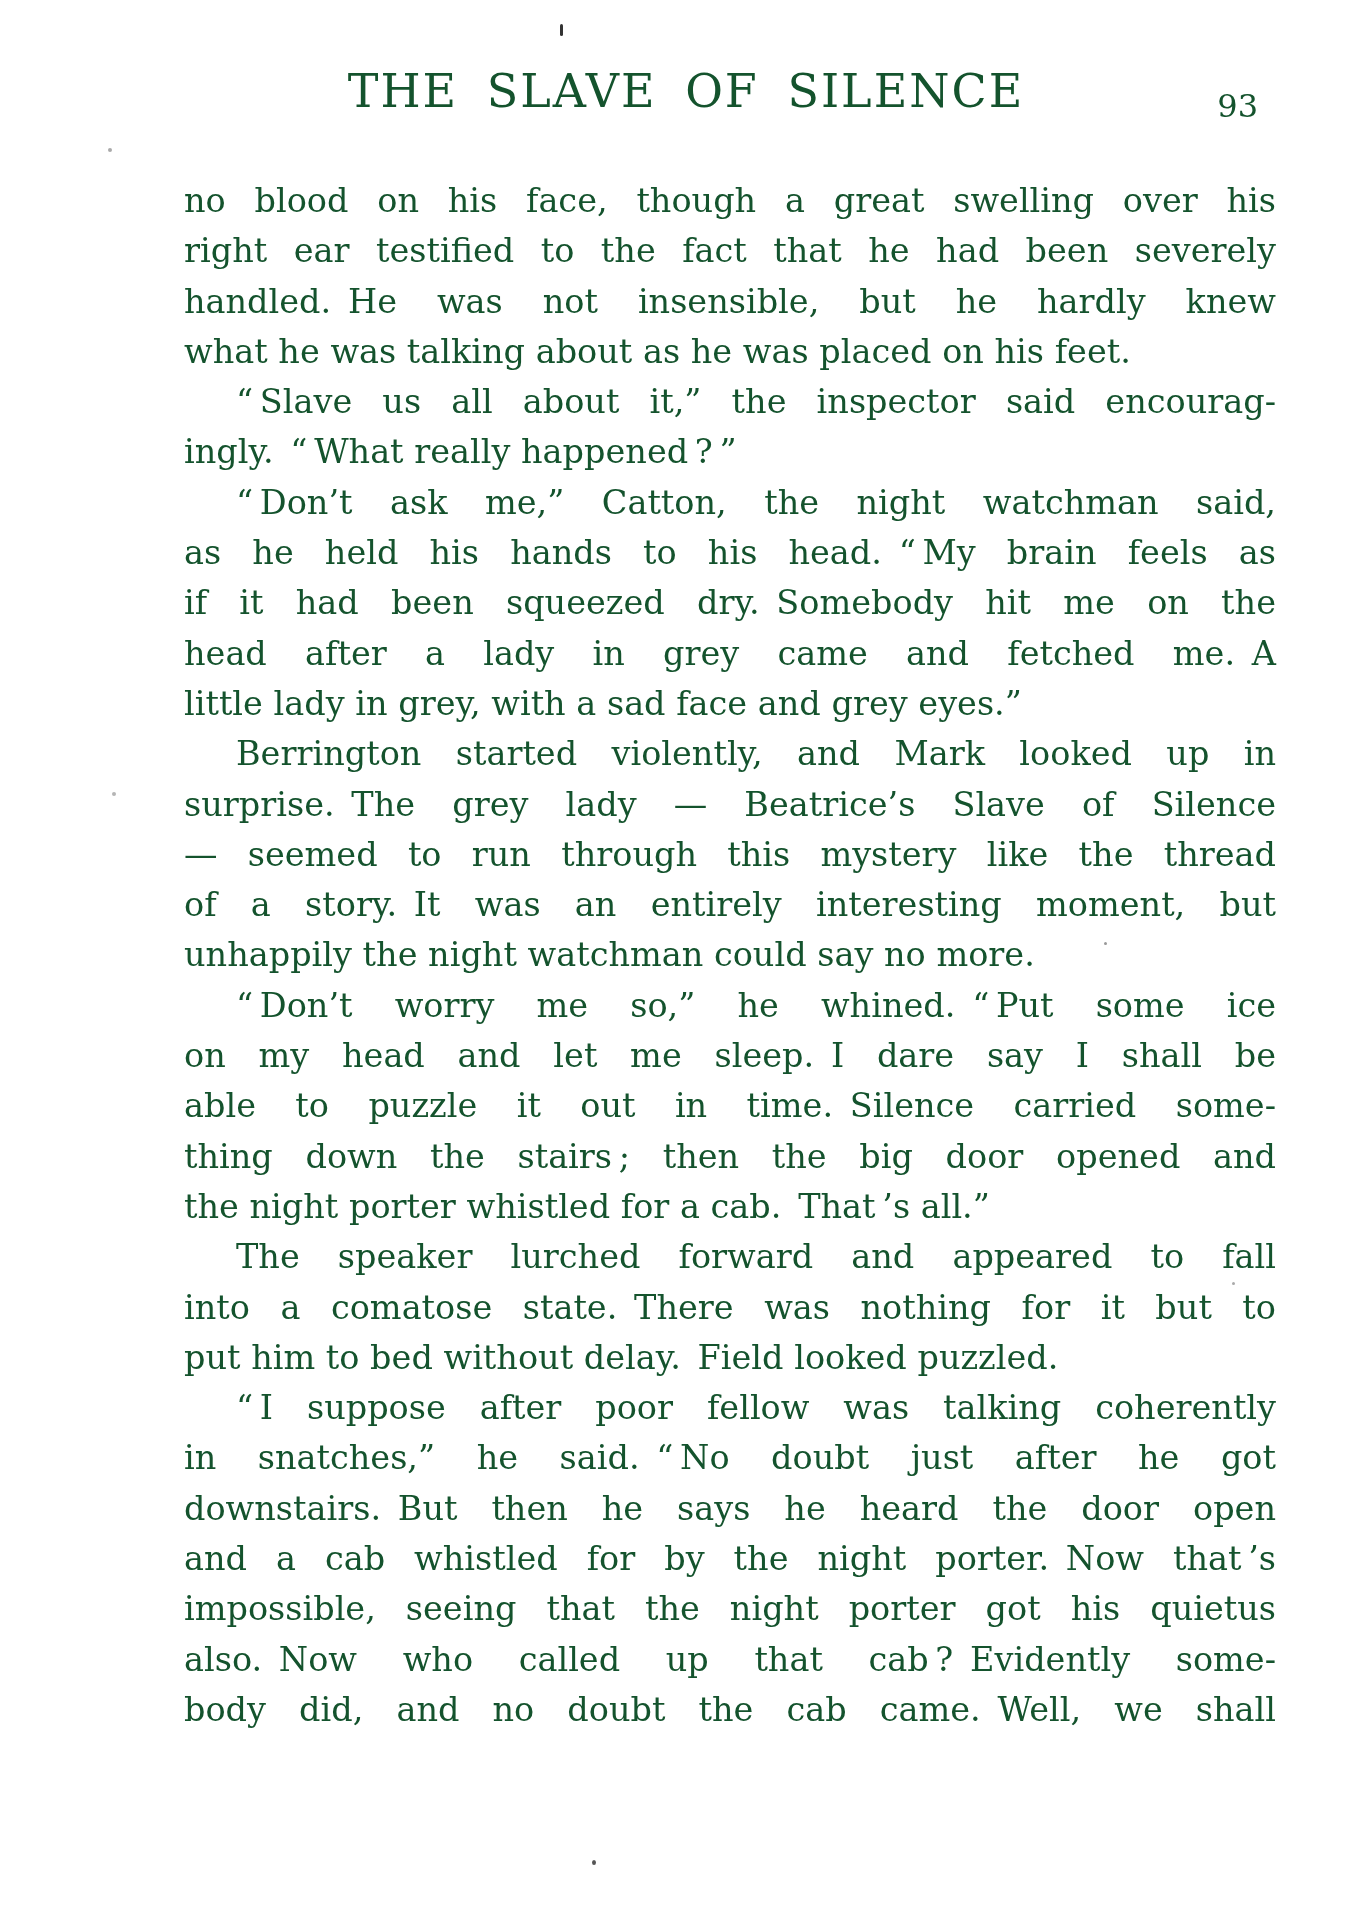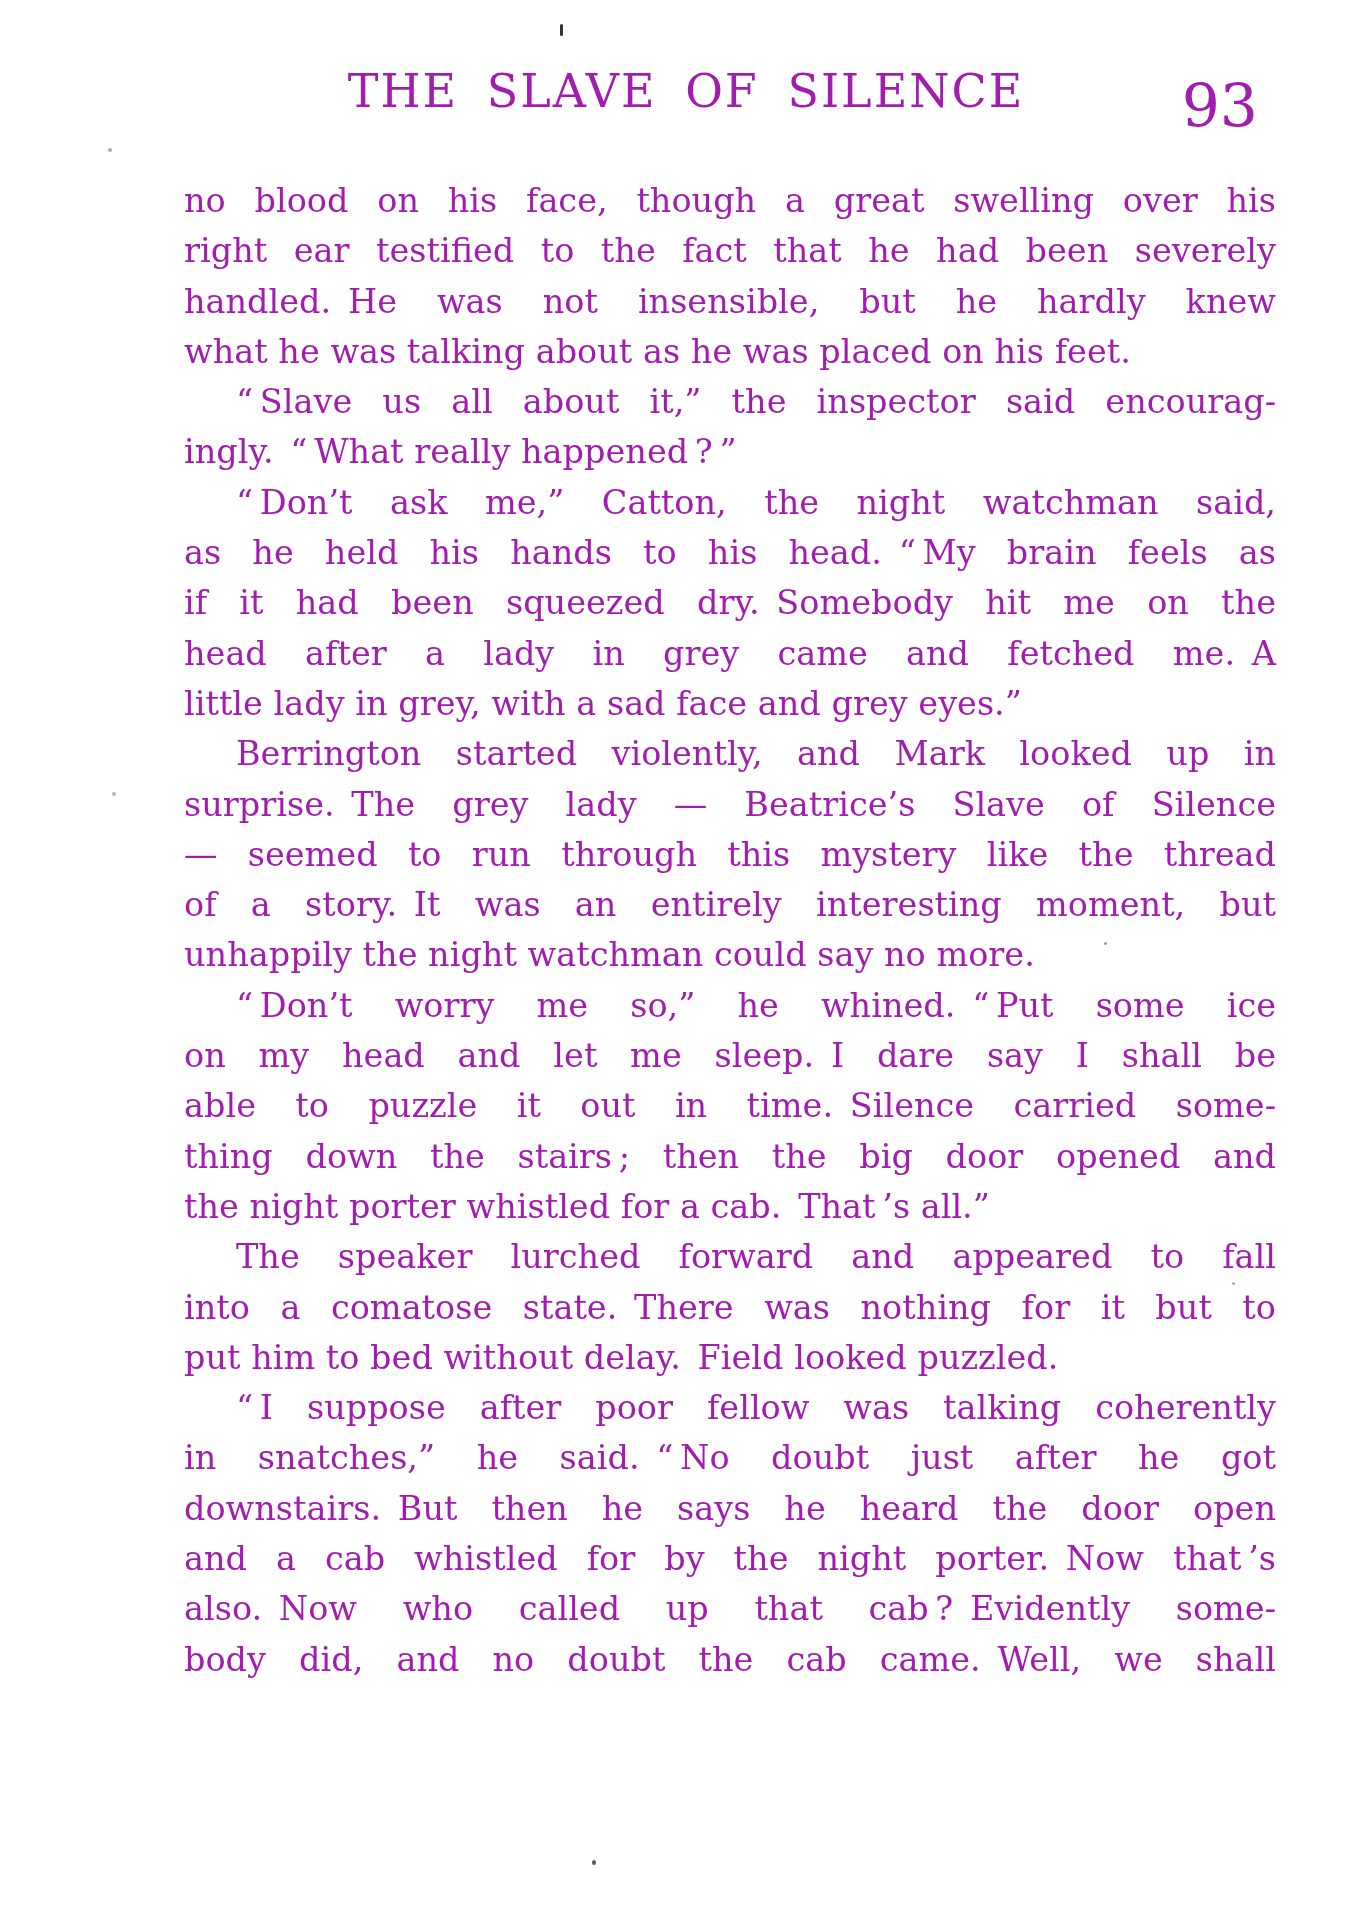--- a/index.html
+++ b/index.html
@@ -5,21 +5,21 @@
   html, body { margin: 0; padding: 0; }
   body { background: #e8e8e8; }
 
   .page {
     position: relative;
     width: 1369px;
     height: 1925px;
     background: #ffffff;
     overflow: hidden;
     font-family: "DejaVu Serif", "Liberation Serif", serif;
-    color: #a21caf;
+    color: #14532d;
   }
 
   .header {
     position: absolute;
     top: 68px;
     left: 170px;
     width: 1092px;
     height: 60px;
   }
 
@@ -31,21 +31,21 @@
     word-spacing: 12px;
     line-height: 46px;
     padding-right: 60px; 
     white-space: nowrap;
   }
 
   .page-number {
     position: absolute;
     right: 4px;
     top: 16px;
-    font-size: 60px;
+    font-size: 32px;
     line-height: 44px;
   }
 
   .text-body {
     position: absolute;
     top: 176px;
     left: 170px;
     width: 1092px;
     font-size: 33.5px;
     line-height: 50.3px;
@@ -113,20 +113,21 @@
       <div class="line">able to puzzle it out in time. Silence carried some-</div>
       <div class="line">thing down the stairs ; then the big door opened and</div>
       <div class="line left">the night porter whistled for a cab. That ’s all.”</div>
       <div class="line indent">The speaker lurched forward and appeared to fall</div>
       <div class="line">into a comatose state. There was nothing for it but to</div>
       <div class="line left">put him to bed without delay. Field looked puzzled.</div>
       <div class="line indent">“ I suppose after poor fellow was talking coherently</div>
       <div class="line">in snatches,” he said. “ No doubt just after he got</div>
       <div class="line">downstairs. But then he says he heard the door open</div>
       <div class="line">and a cab whistled for by the night porter. Now that ’s</div>
+      <div class="line">impossible, seeing that the night porter got his quietus</div>
       <div class="line">also. Now who called up that cab ? Evidently some-</div>
       <div class="line">body did, and no doubt the cab came. Well, we shall</div>
     </div>
 
   <span class="speck s1"></span>
   <span class="speck s2"></span>
   <span class="speck s3"></span>
   <span class="speck s4"></span>
   <span class="speck s5"></span>
   <span class="speck s6"></span>

